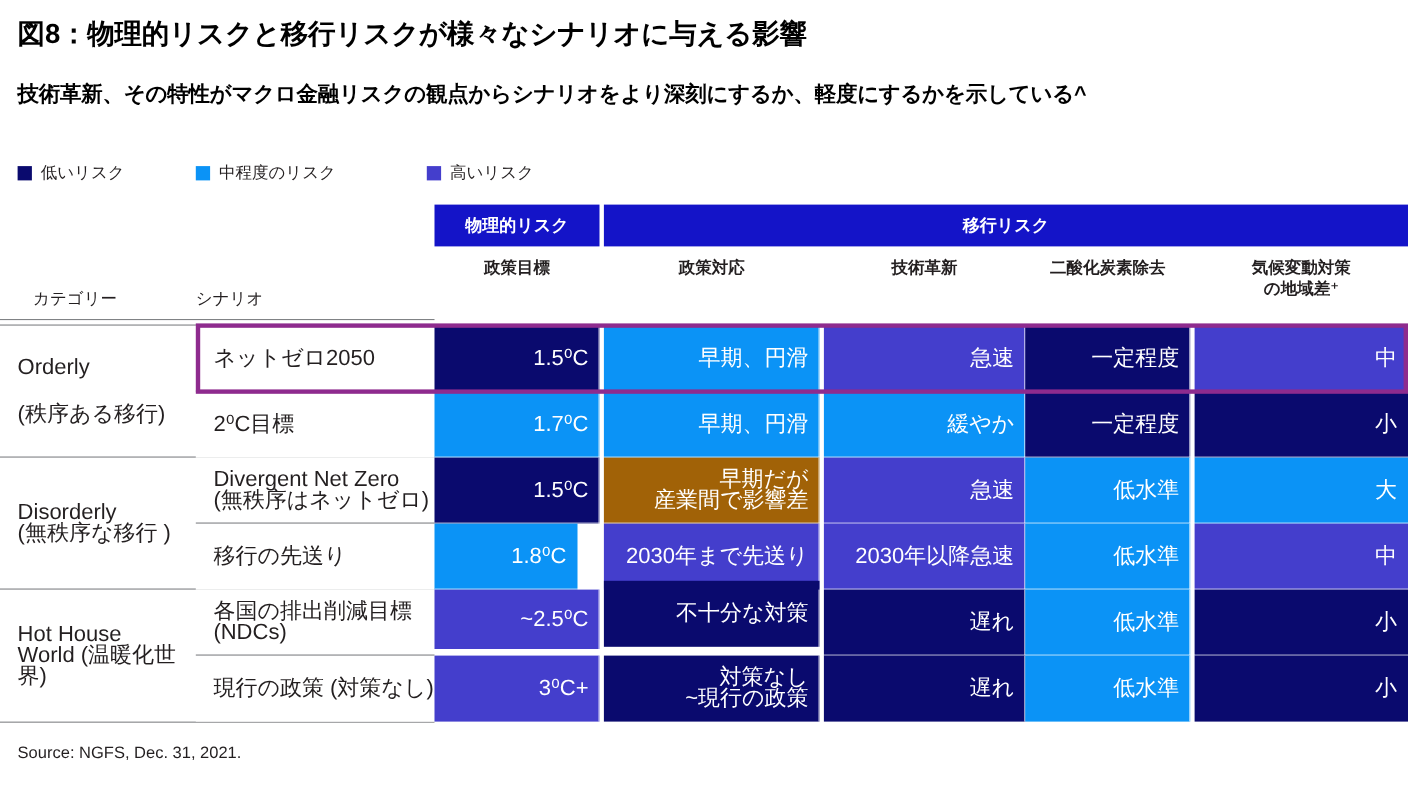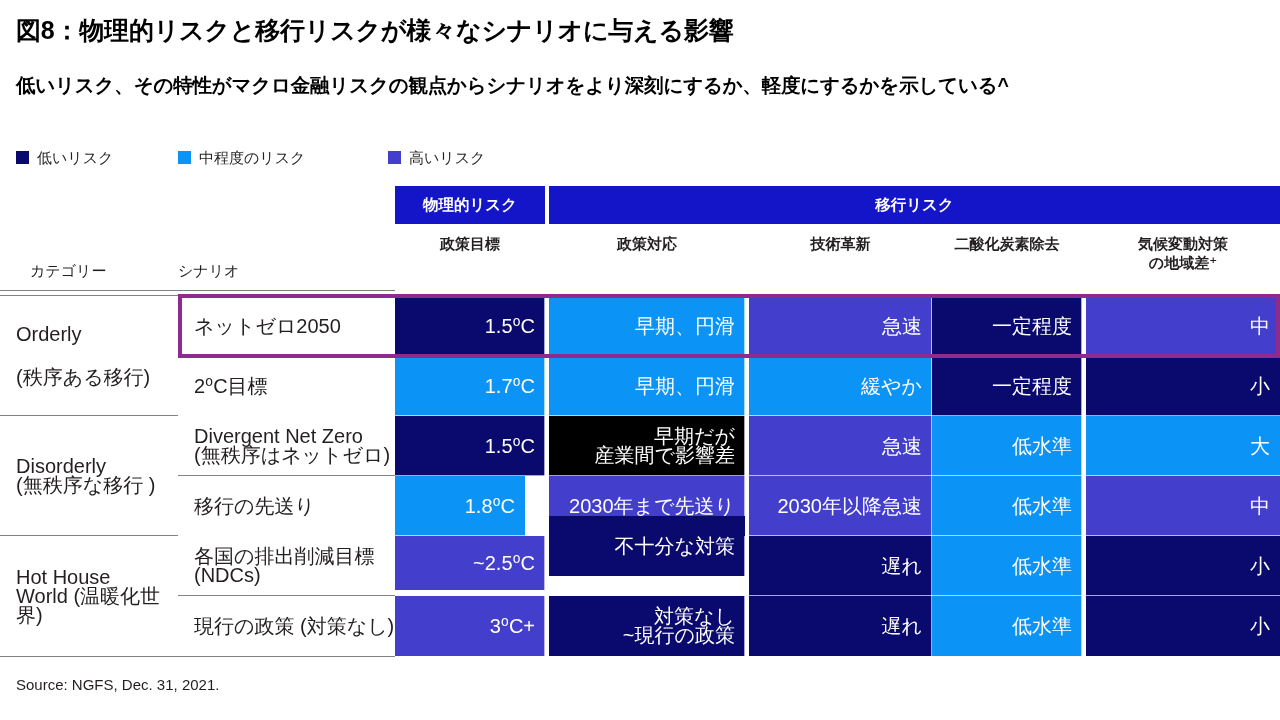--- a/index.html
+++ b/index.html
@@ -182,21 +182,21 @@
     left: 16px;
     top: 676px;
     font-size: 15px;
     color: #231f20;
   }
 </style>
 </head>
 <body>
 
 <div id="title">図8：物理的リスクと移行リスクが様々なシナリオに与える影響</div>
-<div id="subtitle">低いリスク、その特性がマクロ金融リスクの観点からシナリオをより深刻にするか、軽度にするかを示している^</div>
+<div id="subtitle">技術革新、その特性がマクロ金融リスクの観点からシナリオをより深刻にするか、軽度にするかを示している^</div>
 
 <div id="legend">
   <div class="legend-item" style="left:0px;">
     <span class="legend-swatch" style="background: rgb(10, 10, 110);"></span>
     <span class="legend-label">低いリスク</span>
   </div>
   <div class="legend-item" style="left:162px;">
     <span class="legend-swatch" style="background: rgb(11, 147, 246);"></span>
     <span class="legend-label">中程度のリスク</span>
   </div>
@@ -291,21 +291,21 @@
         </div>
         <div class="hline" style="left: 395px; top: 229px; width: 885px;"></div>
         <div class="cell scen" style="left: 178px; top: 230px; width: 217px; height: 60px; flex-direction: column; align-items: flex-start; justify-content: center;">
           <span class="cell-text">Divergent Net Zero</span>
           <span class="cell-text">(無秩序はネットゼロ)</span>
         </div>
         <div class="cell colorcell" style="left: 395px; top: 230px; width: 150px; height: 60px; background: rgb(10, 10, 110); flex-direction: column; align-items: flex-end; justify-content: center;">
           <span class="cell-text">1.5⁰C</span>
         </div>
         <div class="vline" style="left: 544px; top: 230px; height: 60px;"></div>
-        <div class="cell colorcell" style="left: 549px; top: 230px; width: 196px; height: 60px; background: #000000; flex-direction: column; align-items: flex-end; justify-content: center;">
+        <div class="cell colorcell" style="left: 549px; top: 230px; width: 196px; height: 60px; background: #a16207; flex-direction: column; align-items: flex-end; justify-content: center;">
           <span class="cell-text">早期だが</span>
           <span class="cell-text">産業間で影響差</span>
         </div>
         <div class="vline" style="left: 744px; top: 230px; height: 60px;"></div>
         <div class="cell colorcell" style="left: 749px; top: 230px; width: 183px; height: 60px; background: rgb(68, 62, 204); flex-direction: column; align-items: flex-end; justify-content: center;">
           <span class="cell-text">急速</span>
         </div>
         <div class="vline" style="left: 931px; top: 230px; height: 60px;"></div>
         <div class="cell colorcell" style="left: 932px; top: 230px; width: 150px; height: 60px; background: rgb(11, 147, 246); flex-direction: column; align-items: flex-end; justify-content: center;">
           <span class="cell-text">低水準</span>
@@ -340,21 +340,21 @@
         </div>
         <div class="hline" style="left: 395px; top: 349px; width: 885px;"></div>
         <div class="cell scen" style="left: 178px; top: 350px; width: 217px; height: 60px; flex-direction: column; align-items: flex-start; justify-content: center;">
           <span class="cell-text">各国の排出削減目標</span>
           <span class="cell-text">(NDCs)</span>
         </div>
         <div class="cell colorcell" style="left: 395px; top: 350px; width: 150px; height: 54px; background: rgb(68, 62, 204); flex-direction: column; align-items: flex-end; justify-content: center;">
           <span class="cell-text">~2.5⁰C</span>
         </div>
         <div class="vline" style="left: 544px; top: 350px; height: 60px;"></div>
-        <div class="cell colorcell" style="left: 549px; top: 330px; width: 196px; height: 60px; background: rgb(10, 10, 110); flex-direction: column; align-items: flex-end; justify-content: center;">
+        <div class="cell colorcell" style="left: 549px; top: 342px; width: 196px; height: 60px; background: rgb(10, 10, 110); flex-direction: column; align-items: flex-end; justify-content: center;">
           <span class="cell-text">不十分な対策</span>
         </div>
         <div class="vline" style="left: 744px; top: 350px; height: 60px;"></div>
         <div class="cell colorcell" style="left: 749px; top: 350px; width: 183px; height: 60px; background: rgb(10, 10, 110); flex-direction: column; align-items: flex-end; justify-content: center;">
           <span class="cell-text">遅れ</span>
         </div>
         <div class="vline" style="left: 931px; top: 350px; height: 60px;"></div>
         <div class="cell colorcell" style="left: 932px; top: 350px; width: 150px; height: 60px; background: rgb(11, 147, 246); flex-direction: column; align-items: flex-end; justify-content: center;">
           <span class="cell-text">低水準</span>
         </div>

